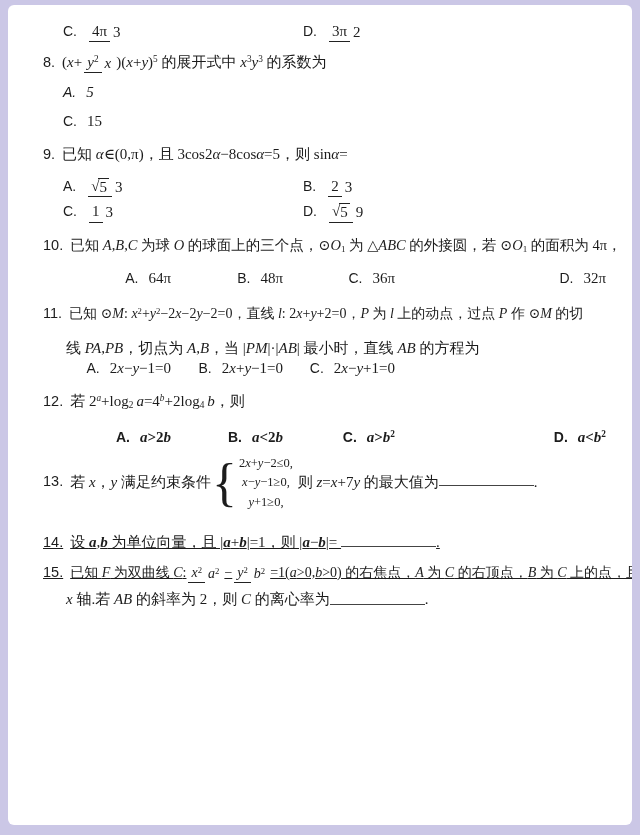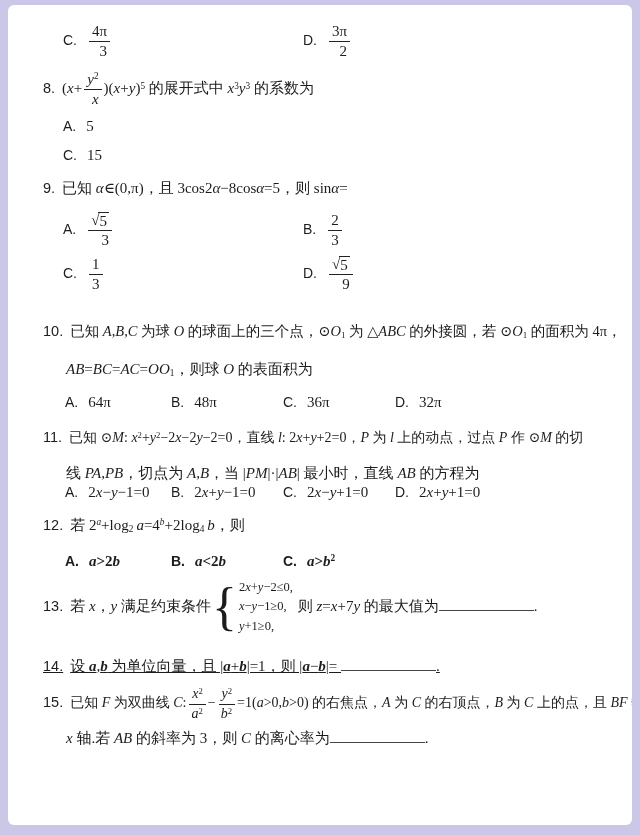--- a/index.html
+++ b/index.html
@@ -7,60 +7,60 @@
   .page{position:absolute;left:8px;top:5px;right:8px;bottom:10px;background:var(--paper,#ffffff);
         border-radius:6px;padding:12px 26px 0 35px;box-sizing:border-box;overflow:hidden;
         color:var(--ink,#1c1c1c);}
   .line{display:block;white-space:nowrap;line-height:1.45;
         font-family:"Liberation Serif","DejaVu Serif",serif;font-size:15px;}
   .line.small{font-size:14px;}
   .indent{padding-left:23px;}
   .qnum{font-family:"Liberation Sans","DejaVu Sans",sans-serif;font-size:14.5px;margin-right:7px;}
   .opts{display:grid;}
   .opts.cols2{grid-template-columns:240px auto;padding-left:20px;}
-  .opts.cols4{grid-template-columns:106px 112px 112px auto;padding-left:22px;}
+  .opts.cols4{grid-template-columns:106px 112px 112px auto;padding-left:22px;text-align:right;}
   .opt{display:block;white-space:nowrap;font-family:"Liberation Serif","DejaVu Serif",serif;font-size:15px;}
   .olabel{font-family:"Liberation Sans","DejaVu Sans",sans-serif;font-size:14px;margin-right:10px;}
   .section{font-family:"Liberation Sans","DejaVu Sans",sans-serif;font-weight:bold;font-size:15px;color:#111;white-space:nowrap;}
   .mi{font-style:italic;}
   .mb{font-weight:bold;}
   .msup{font-size:.62em;vertical-align:.5em;}
   .msub{font-size:.62em;vertical-align:-.25em;}
-  .mfrac{display:inline-flex;flex-direction:column;align-items:flex-end;vertical-align:middle;margin:0 2px;line-height:1.15;}
+  .mfrac{display:inline-flex;flex-direction:row;align-items:flex-start;vertical-align:middle;margin:0 2px;line-height:1.15;}
   .fnum{display:block;border-bottom:1px solid #222;padding:0 3px 1px;}
   .fden{display:block;padding:1px 3px 0;}
   .msqrt{display:inline-flex;align-items:flex-start;line-height:1.1;}
   .rsign{margin-right:-1px;}
   .rbody{border-top:1px solid #222;padding:0 2px 0 1px;}
   .msys{display:inline-flex;align-items:center;vertical-align:middle;margin:0 1px;}
   .mbrace{font-family:"Liberation Serif","DejaVu Serif",serif;font-size:52px;font-weight:200;line-height:1;margin-right:2px;}
-  .syscol{display:inline-flex;flex-direction:column;}
+  .syscol{display:inline-flex;flex-direction:column;text-align:center;}
   .sysrow{font-size:12.5px;line-height:1.55;white-space:nowrap;}
   .blank{display:inline-block;border-bottom:1px solid #444;height:.95em;vertical-align:baseline;}
   .gap{display:inline-block;}
   
   [data-name="q7-options-cd"]{margin-top:6px;}
   [data-name="q8-stem"]{margin-top:10px;}
-  [data-name="q8-options-ab"]{margin-top:10px;}
+  [data-name="q8-options-ab"]{margin-top:10px;font-style:italic;}
   [data-name="q8-options-cd"]{margin-top:12px;}
   [data-name="q9-stem"]{margin-top:14px;}
   [data-name="q9-options-ab"]{margin-top:12px;}
   [data-name="q9-options-cd"]{margin-top:6px;}
-  [data-name="q10-line1"]{margin-top:28px;font-size:14.5px;}
+  [data-name="q10-line1"]{margin-top:12px;font-size:14.5px;}
   [data-name="q10-line2"]{margin-top:16px;}
   [data-name="q10-options"]{margin-top:14px;}
   [data-name="q11-line1"]{margin-top:16px;font-size:14px;}
   [data-name="q11-line2"]{margin-top:14px;}
   [data-name="q11-options"]{font-size:14.5px;}
   [data-name="q12-stem"]{margin-top:14px;}
   [data-name="q12-options"]{margin-top:16px;font-weight:bold;}
   [data-name="section-fill-in"]{margin-top:14px;}
   [data-name="q13"]{margin-top:8px;}
   [data-name="q14"]{margin-top:20px;text-decoration:underline;}
-  [data-name="q15-line1"]{margin-top:8px;}
+  [data-name="q15-line1"]{margin-top:8px;text-decoration:underline;}
   [data-name="q15-line2"]{margin-top:6px;}
 </style>
 </head>
 <body>
 
 <div class="frame" data-name="page-frame">
   <div class="page" data-name="exam-page">
       <div data-name="q7-options-cd" class="opts cols2">
         <span class="opt" data-name="option-c"><span class="olabel" data-name="option-label">C.</span><span class="mfrac" data-name="fraction">
             <span class="fnum"><span class="mt">4π</span></span>
@@ -102,52 +102,51 @@
           </span></span>
         <span class="opt" data-name="option-d"><span class="olabel" data-name="option-label">D.</span><span class="mfrac" data-name="fraction">
             <span class="fnum"><span class="msqrt" data-name="sqrt-expression">
                 <span class="rsign">√</span>
                 <span class="rbody">5</span>
               </span></span>
             <span class="fden"><span class="mt">9</span></span>
           </span></span>
       </div>
       <div data-name="q10-line1" class="line"><span class="qnum" data-name="question-number">10.</span><span class="mt">已知 </span><span class="mi">A</span><span class="mt">,</span><span class="mi">B</span><span class="mt">,</span><span class="mi">C</span><span class="mt"> 为球 </span><span class="mi">O</span><span class="mt"> 的球面上的三个点，⊙</span><span class="mi">O</span><span class="msub">1</span><span class="mt"> 为 △</span><span class="mi">ABC</span><span class="mt"> 的外接圆，若 ⊙</span><span class="mi">O</span><span class="msub">1</span><span class="mt"> 的面积为 4π，</span></div>
-      <div data-name="q10-line2" class="line indent"><span class="mi">AB</span><span class="mt">=</span><span class="mi">BC</span><span class="mt">=</span><span class="mi">AC</span><span class="mt">=</span><span class="mi">OO</span><span class="msub">1</span><span class="mt">，则球 </span><span class="mi">O</span><span class="mt"> 的表面积为</span></div>
       <div data-name="q10-options" class="opts cols4">
         <span class="opt" data-name="option-a"><span class="olabel" data-name="option-label">A.</span><span class="mt">64π</span></span>
         <span class="opt" data-name="option-b"><span class="olabel" data-name="option-label">B.</span><span class="mt">48π</span></span>
         <span class="opt" data-name="option-c"><span class="olabel" data-name="option-label">C.</span><span class="mt">36π</span></span>
         <span class="opt" data-name="option-d"><span class="olabel" data-name="option-label">D.</span><span class="mt">32π</span></span>
       </div>
       <div data-name="q11-line1" class="line"><span class="qnum" data-name="question-number">11.</span><span class="mt">已知 ⊙</span><span class="mi">M</span><span class="mt">:  </span><span class="mi">x</span><span class="msup">2</span><span class="mt">+</span><span class="mi">y</span><span class="msup">2</span><span class="mt">−2</span><span class="mi">x</span><span class="mt">−2</span><span class="mi">y</span><span class="mt">−2=0，直线 </span><span class="mi">l</span><span class="mt">:  2</span><span class="mi">x</span><span class="mt">+</span><span class="mi">y</span><span class="mt">+2=0，</span><span class="mi">P</span><span class="mt"> 为 </span><span class="mi">l</span><span class="mt"> 上的动点，过点 </span><span class="mi">P</span><span class="mt"> 作 ⊙</span><span class="mi">M</span><span class="mt"> 的切</span></div>
       <div data-name="q11-line2" class="line indent"><span class="mt">线 </span><span class="mi">PA</span><span class="mt">,</span><span class="mi">PB</span><span class="mt">，切点为 </span><span class="mi">A</span><span class="mt">,</span><span class="mi">B</span><span class="mt">，当 |</span><span class="mi">PM</span><span class="mt">|·|</span><span class="mi">AB</span><span class="mt">| 最小时，直线 </span><span class="mi">AB</span><span class="mt"> 的方程为</span></div>
       <div data-name="q11-options" class="opts cols4">
         <span class="opt" data-name="option-a"><span class="olabel" data-name="option-label">A.</span><span class="mt">2</span><span class="mi">x</span><span class="mt">−</span><span class="mi">y</span><span class="mt">−1=0</span></span>
         <span class="opt" data-name="option-b"><span class="olabel" data-name="option-label">B.</span><span class="mt">2</span><span class="mi">x</span><span class="mt">+</span><span class="mi">y</span><span class="mt">−1=0</span></span>
         <span class="opt" data-name="option-c"><span class="olabel" data-name="option-label">C.</span><span class="mt">2</span><span class="mi">x</span><span class="mt">−</span><span class="mi">y</span><span class="mt">+1=0</span></span>
-        <span class="opt" data-name="option-d"><span class="olabel" data-name="option-label">D.</span><span class="mt">2</span><span class="mi">x</span><span class="mt">+</span><span class="mi">y</span><span class="mt">+1=0</span></span>
       </div>
       <div data-name="q12-stem" class="line"><span class="qnum" data-name="question-number">12.</span><span class="mt">若 2</span><span class="msup mi">a</span><span class="mt">+log</span><span class="msub">2</span><span class="gap" style="width: 3px;"></span><span class="mi">a</span><span class="mt">=4</span><span class="msup mi">b</span><span class="mt">+2log</span><span class="msub">4</span><span class="gap" style="width: 3px;"></span><span class="mi">b</span><span class="mt">，则</span></div>
       <div data-name="q12-options" class="opts cols4">
         <span class="opt" data-name="option-a"><span class="olabel" data-name="option-label">A.</span><span class="mi">a</span><span class="mt">&gt;2</span><span class="mi">b</span></span>
         <span class="opt" data-name="option-b"><span class="olabel" data-name="option-label">B.</span><span class="mi">a</span><span class="mt">&lt;2</span><span class="mi">b</span></span>
         <span class="opt" data-name="option-c"><span class="olabel" data-name="option-label">C.</span><span class="mi">a</span><span class="mt">&gt;</span><span class="mi">b</span><span class="msup">2</span></span>
+        <span class="opt" data-name="option-d"><span class="olabel" data-name="option-label">D.</span><span class="mi">a</span><span class="mt">&lt;</span><span class="mi">b</span><span class="msup">2</span></span>
       </div>
       <div data-name="q13" class="line"><span class="qnum" data-name="question-number">13.</span><span class="mt">若 </span><span class="mi">x</span><span class="mt">，</span><span class="mi">y</span><span class="mt"> 满足约束条件</span><span class="msys" data-name="constraint-system">
           <span class="mbrace" data-name="left-brace">{</span>
           <span class="syscol">
             <span class="sysrow"><span class="mt">2</span><span class="mi">x</span><span class="mt">+</span><span class="mi">y</span><span class="mt">−2≤0,</span></span>
             <span class="sysrow"><span class="mi">x</span><span class="mt">−</span><span class="mi">y</span><span class="mt">−1≥0,</span></span>
             <span class="sysrow"><span class="mi">y</span><span class="mt">+1≥0,</span></span>
           </span>
         </span><span class="mt"> 则 </span><span class="mi">z</span><span class="mt">=</span><span class="mi">x</span><span class="mt">+7</span><span class="mi">y</span><span class="mt"> 的最大值为</span><span class="blank" data-name="answer-blank" style="width: 95px;"></span><span class="mt">.</span></div>
       <div data-name="q14" class="line"><span class="qnum" data-name="question-number">14.</span><span class="mt">设 </span><span class="mi mb">a</span><span class="mt">,</span><span class="mi mb">b</span><span class="mt"> 为单位向量，且 |</span><span class="mi mb">a</span><span class="mt">+</span><span class="mi mb">b</span><span class="mt">|=1，则 |</span><span class="mi mb">a</span><span class="mt">−</span><span class="mi mb">b</span><span class="mt">|= </span><span class="blank" data-name="answer-blank" style="width: 95px;"></span><span class="mt">.</span></div>
       <div data-name="q15-line1" class="line small"><span class="qnum" data-name="question-number">15.</span><span class="mt">已知 </span><span class="mi">F</span><span class="mt"> 为双曲线 </span><span class="mi">C</span><span class="mt">:</span><span class="mfrac" data-name="fraction">
           <span class="fnum"><span class="mi">x</span><span class="msup">2</span></span>
           <span class="fden"><span class="mi">a</span><span class="msup">2</span></span>
         </span><span class="mt">−</span><span class="mfrac" data-name="fraction">
           <span class="fnum"><span class="mi">y</span><span class="msup">2</span></span>
           <span class="fden"><span class="mi">b</span><span class="msup">2</span></span>
         </span><span class="mt">=1(</span><span class="mi">a</span><span class="mt">&gt;0,</span><span class="mi">b</span><span class="mt">&gt;0) 的右焦点，</span><span class="mi">A</span><span class="mt"> 为 </span><span class="mi">C</span><span class="mt"> 的右顶点，</span><span class="mi">B</span><span class="mt"> 为 </span><span class="mi">C</span><span class="mt"> 上的点，且 </span><span class="mi">BF</span><span class="mt"> 垂直于</span></div>
-      <div data-name="q15-line2" class="line indent"><span class="mi">x</span><span class="mt"> 轴.若 </span><span class="mi">AB</span><span class="mt"> 的斜率为 3，则 </span><span class="mi">C</span><span class="mt"> 的离心率为</span><span class="blank" data-name="answer-blank" style="width: 95px;"></span><span class="mt">.</span></div>
+      <div data-name="q15-line2" class="line indent"><span class="mi">x</span><span class="mt"> 轴.若 </span><span class="mi">AB</span><span class="mt"> 的斜率为 2，则 </span><span class="mi">C</span><span class="mt"> 的离心率为</span><span class="blank" data-name="answer-blank" style="width: 95px;"></span><span class="mt">.</span></div>
     </div>
 </div>
 
 </body></html>

